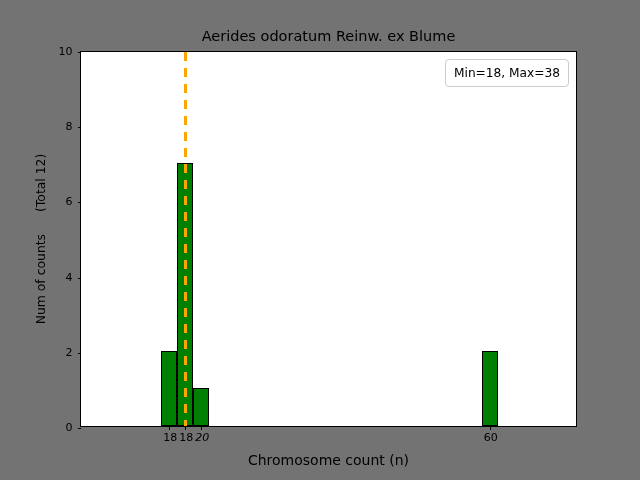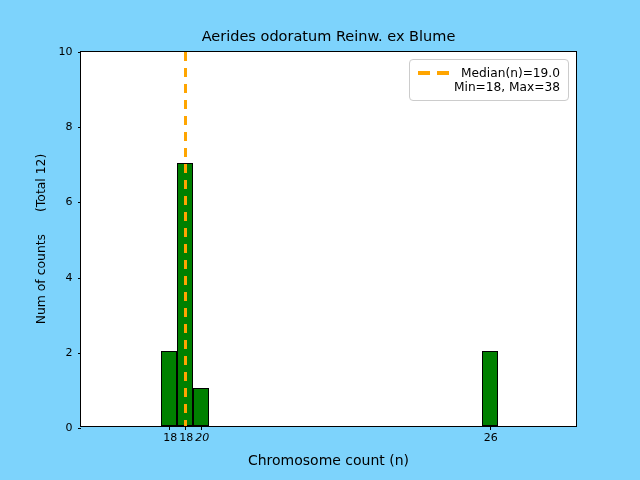--- a/index.html
+++ b/index.html
@@ -8,21 +8,21 @@
     padding: 0;
     background: #ffffff;
   }
   body {
     font-family: "DejaVu Sans", sans-serif;
   }
   #figure {
     position: relative;
     width: 640px;
     height: 480px;
-    background: #7dd3fc;
+    background: #737373;
     overflow: hidden;
   }
 
   
   #chart-title {
     position: absolute;
     left: 80px;
     top: 28px;
     width: 497px;
     text-align: center;
@@ -212,32 +212,25 @@
         <div class="xtick" style="left: 88.1774px;">
           <span class="xtick-label">18</span>
         </div>
         <div class="xtick" style="left: 104.21px;">
           <span class="xtick-label">18</span>
         </div>
         <div class="xtick" style="left: 120.242px; font-style: italic;">
           <span class="xtick-label">20</span>
         </div>
         <div class="xtick" style="left: 408.823px;">
-          <span class="xtick-label">26</span>
+          <span class="xtick-label">60</span>
         </div>
       </div>
 
     <div id="legend">
-      <div class="legend-row">
-        <span class="legend-swatch">
-          <i class="seg1"></i>
-            <i class="seg2"></i>
-        </span>
-        <span>Median(n)=19.0</span>
-      </div>
       <div class="legend-row second">
         <span>Min=18, Max=38</span>
       </div>
     </div>
   </div>
 
   <div id="xlabel">Chromosome count (n)</div>
 
   <div id="ylabel">
     <span>Num of counts</span>

